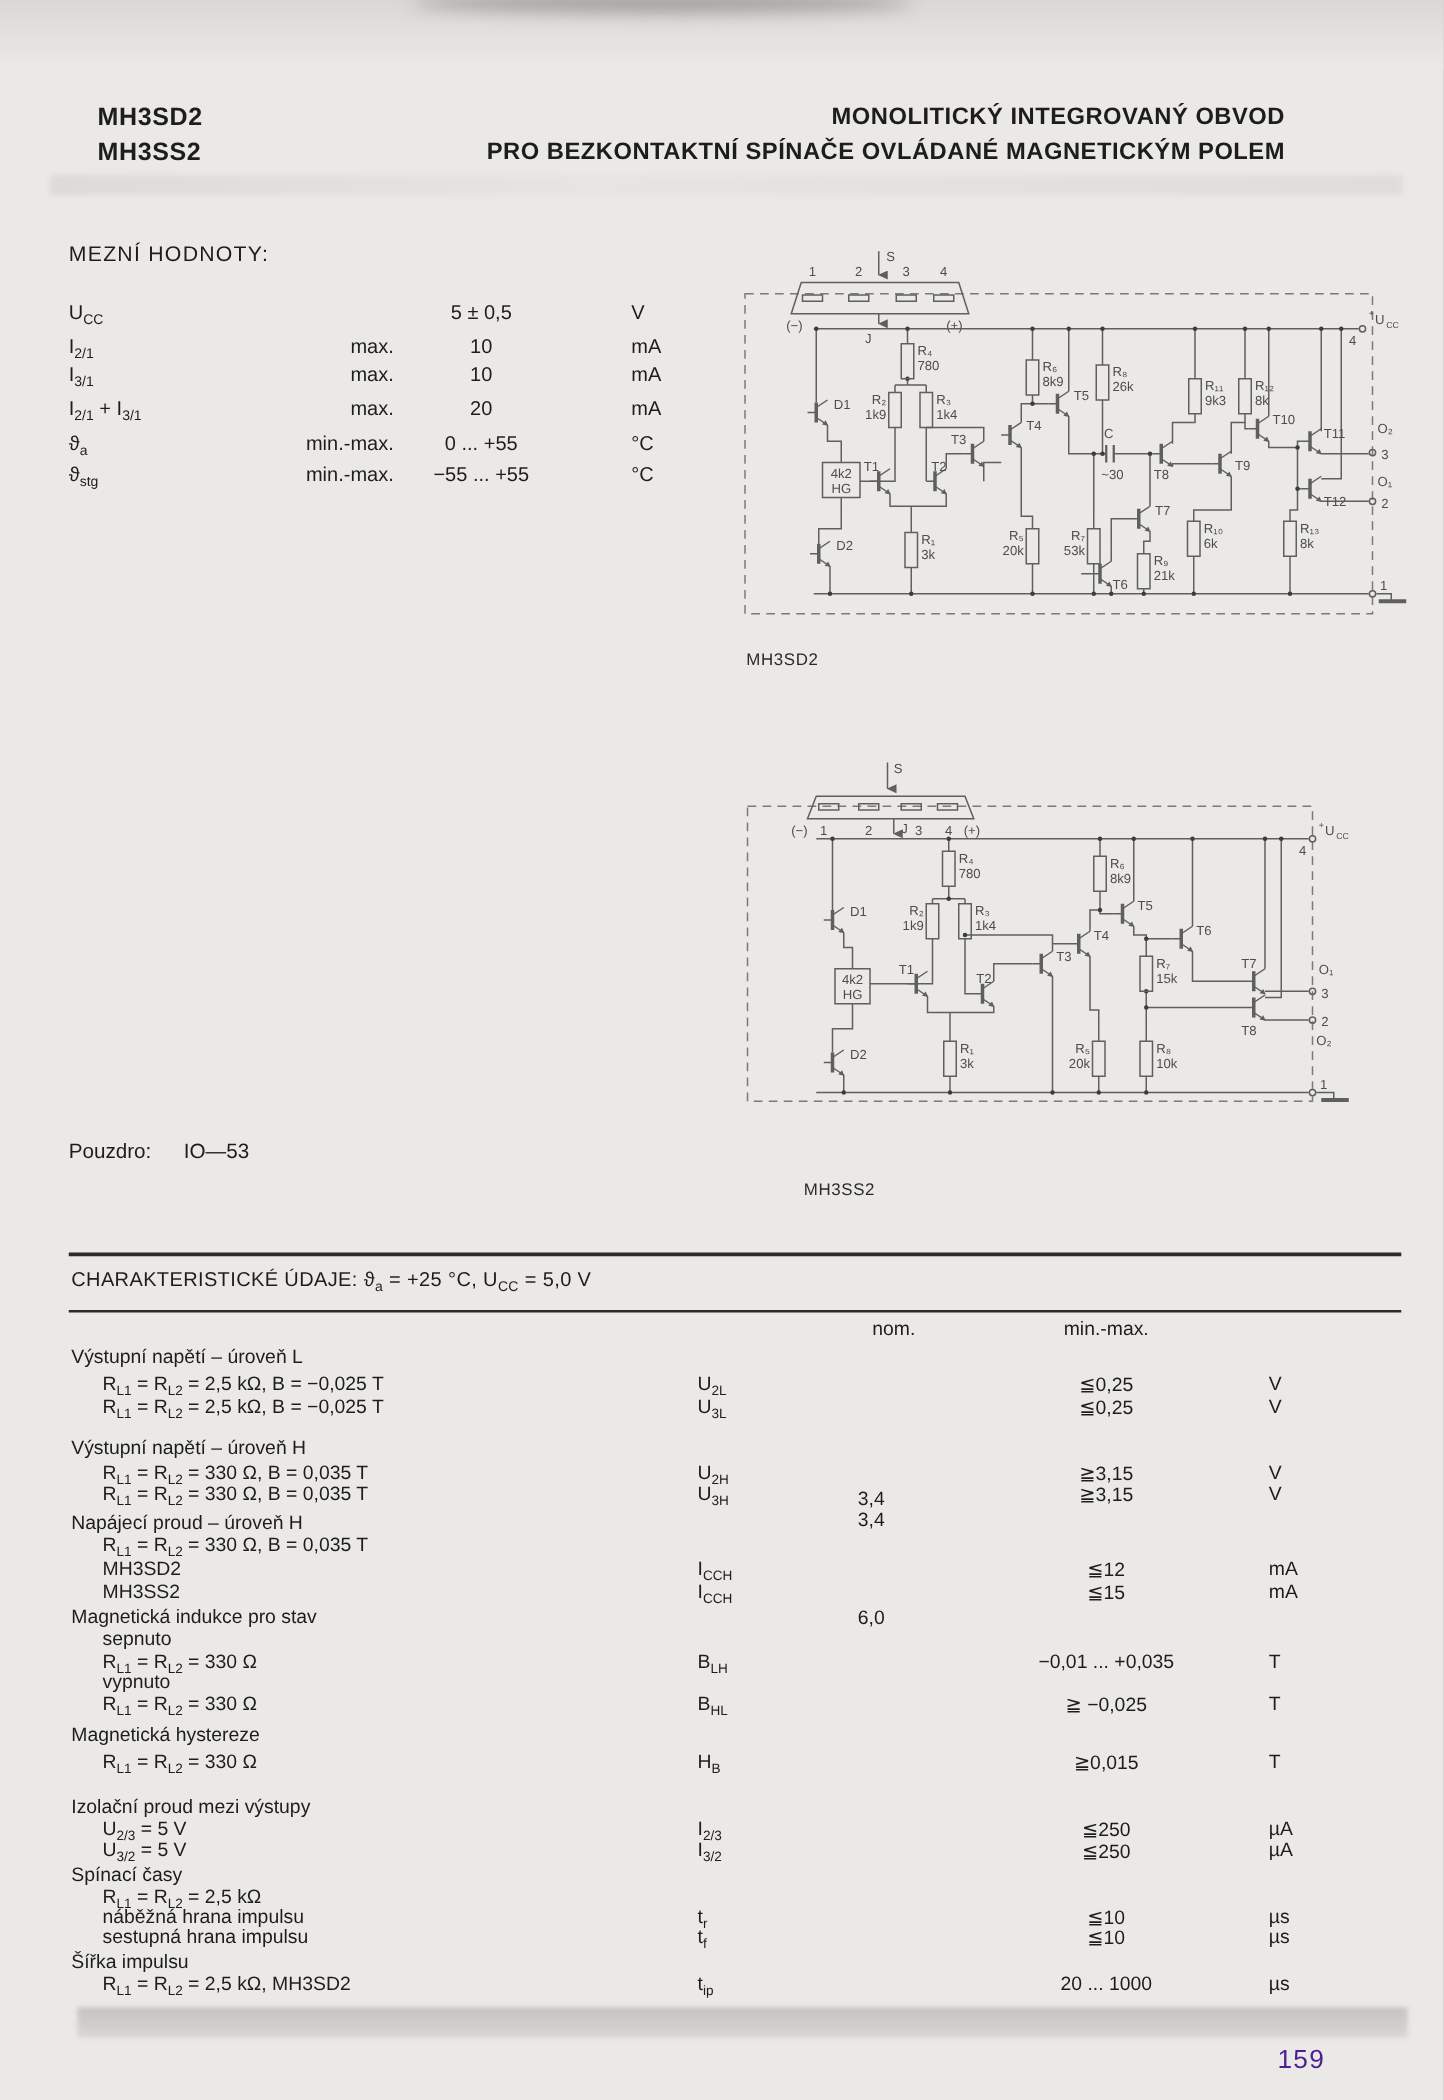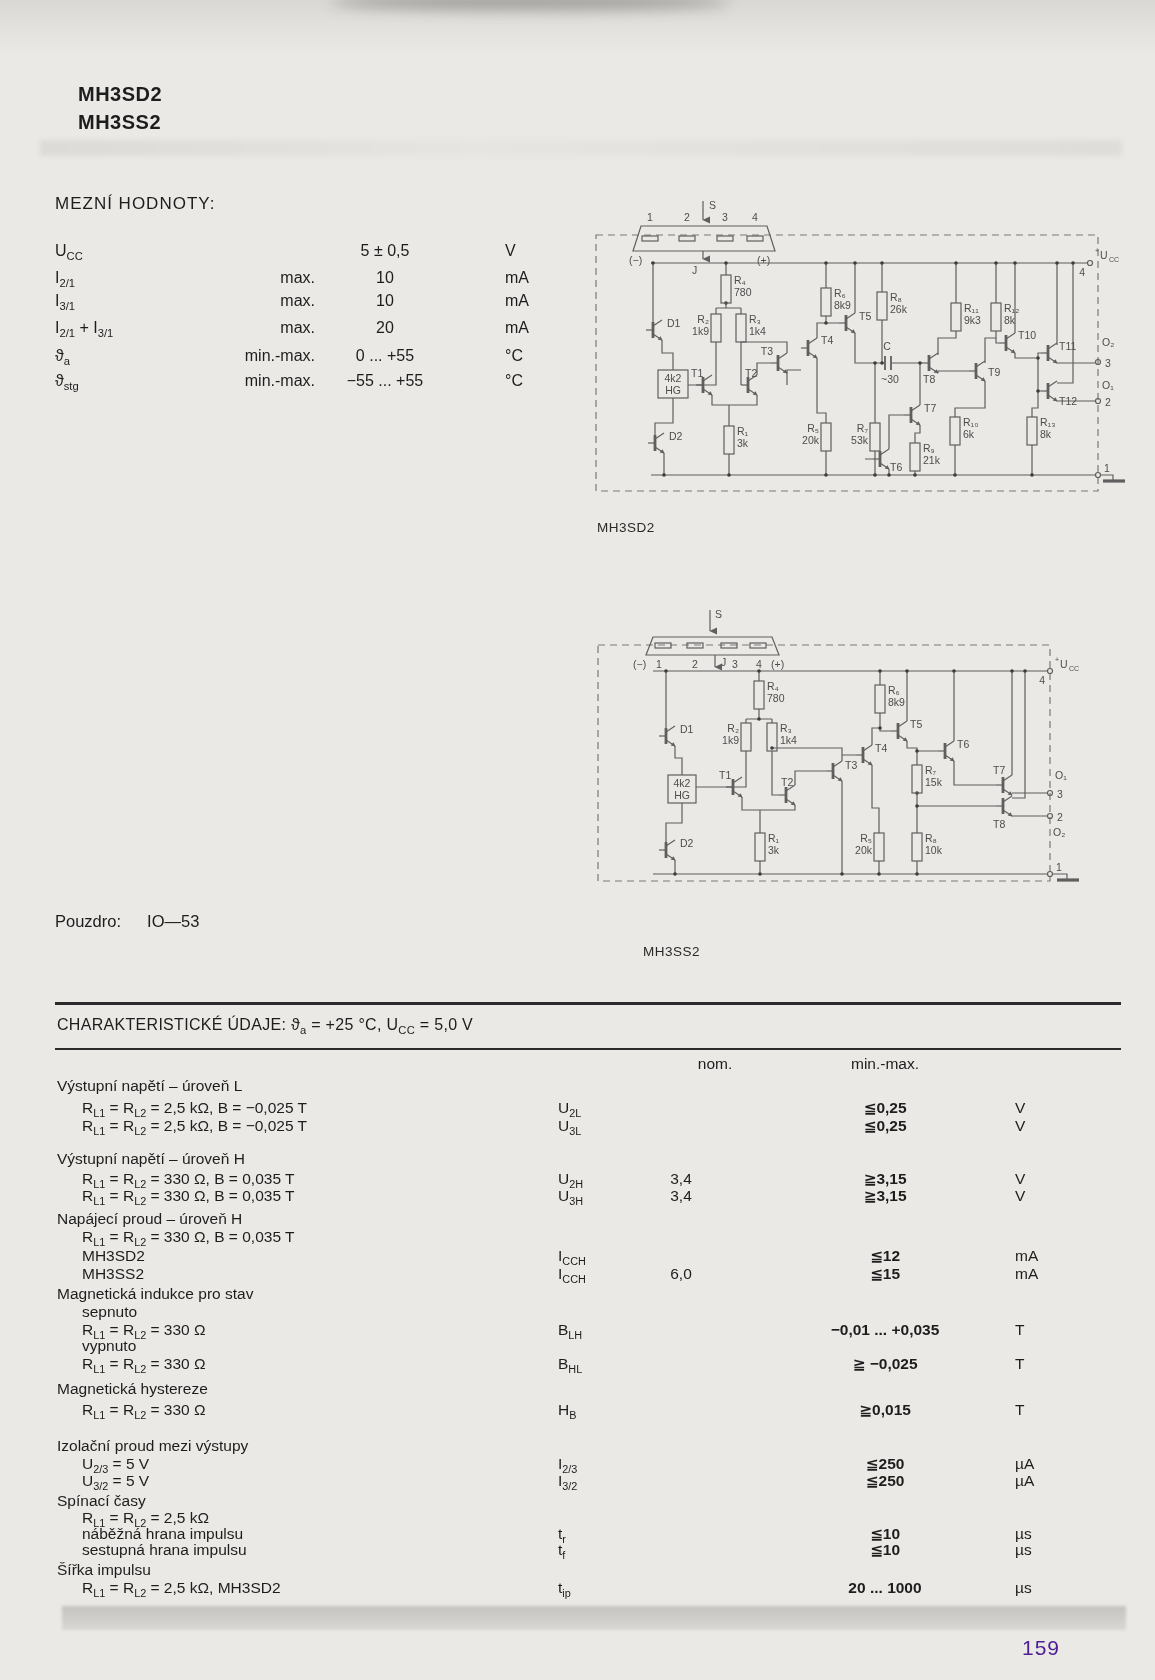--- a/index.html
+++ b/index.html
@@ -32,22 +32,22 @@
   .diag-caption{position:absolute;font-size:13.5px;letter-spacing:.5px;color:#2a2a2a;}
   
   .rule{position:absolute;left:55px;width:1066px;background:#2b2b2b;}
   .char-title{position:absolute;left:57px;top:1016px;font-size:16px;letter-spacing:.3px;text-align:right;}
   .colhead{position:absolute;top:1055px;font-size:15.5px;font-weight:normal;text-align:center;}
   .cg{position:absolute;left:57px;font-size:15.5px;}
   .cp{position:absolute;left:82px;font-size:15.5px;}
   .cr{position:absolute;left:0;width:1155px;height:20px;font-size:15.5px;}
   .cr .c{position:absolute;left:82px;}
   .cr .sy{position:absolute;left:558px;}
-  .cr .no{position:absolute;left:621px;width:120px;text-align:center;}
-  .cr .mm{position:absolute;left:795px;width:180px;text-align:center;font-weight:bold;}
+  .cr .no{position:absolute;left:637px;width:120px;text-align:center;margin-top:21px;}
+  .cr .mm{position:absolute;left:795px;width:180px;text-align:center;}
   .cr .un{position:absolute;left:1015px;}
   .pageno{position:absolute;left:1022px;top:1636px;font-size:21px;color:#4c1d95;letter-spacing:1px;}
   svg line,svg path,svg polyline,svg polygon,svg rect,svg circle{stroke:#5f5f5f;stroke-width:1.2;fill:none;}
   svg .dash{stroke-dasharray:7 5;stroke:#7a7a79;}
   svg text{font-family:"Liberation Sans","DejaVu Sans",sans-serif;font-size:10.5px;fill:#4d4d4d;stroke:none;}
   svg .sm{font-size:7px;}
   svg .dot{fill:#3c3c3c;stroke:none;}
   svg .bb{stroke-width:2.8;}
   svg .fill{fill:#5f5f5f;stroke:none;}
   svg .tm{text-anchor:middle;}
@@ -59,20 +59,24 @@
 
 <div class="page">
 
   <div class="smudge-top"></div>
   <div class="smudge-blob"></div>
   <div class="band-header"></div>
 
   <div class="pn">
     <div>MH3SD2</div>
     <div>MH3SS2</div>
+  </div>
+  <div class="doc-title">
+    <div>MONOLITICKÝ INTEGROVANÝ OBVOD</div>
+    <div>PRO BEZKONTAKTNÍ SPÍNAČE OVLÁDANÉ MAGNETICKÝM POLEM</div>
   </div>
 
   <div class="sec-h">MEZNÍ HODNOTY:</div>
   <div class="lr" style="top:242px">
     <span class="s">U<sub>CC</sub></span>
     <span class="c"></span>
     <span class="v">5 ± 0,5</span>
     <span class="u">V</span>
   </div>
   <div class="lr" style="top:269px">

